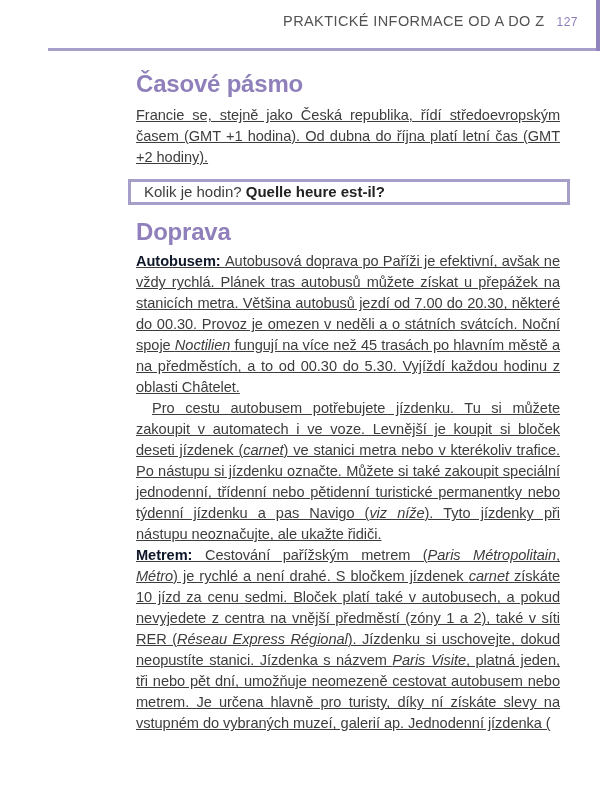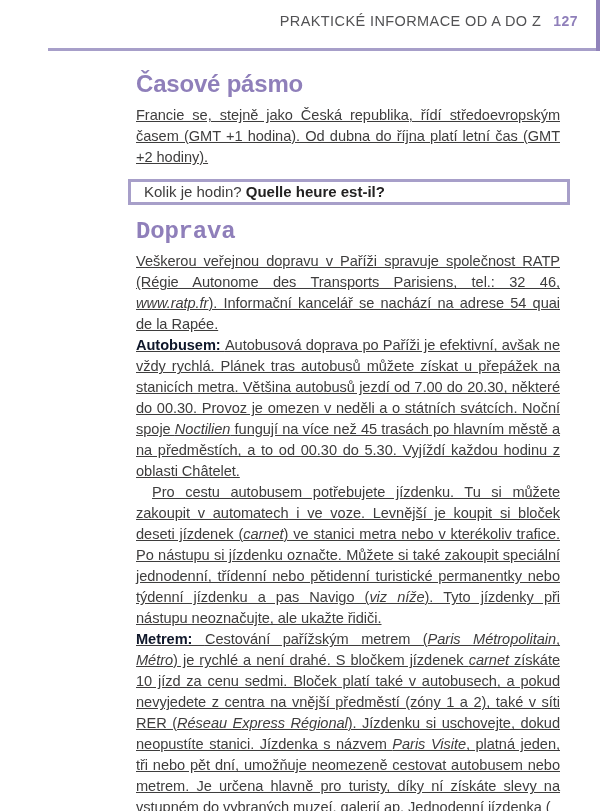--- a/index.html
+++ b/index.html
@@ -22,33 +22,33 @@
   
   .page-header{position:relative; height:51px; border-bottom:3px solid var(--rule);}
   .header-row{
     position:absolute; right:70px; top:13px;
     display:flex; align-items:baseline; gap:12px; white-space:nowrap;
   }
   .running-title{
     font-size:14.5px; letter-spacing:.4px; color:var(--header-text);
   }
   .page-number{
-    font-size:14px; font-weight:700; color:var(--accent); letter-spacing:.5px;
+    font-size:12px; font-weight:400; color:var(--accent); letter-spacing:.5px;
   }
   .corner-tab{
     position:absolute; right:0; top:0; width:52px; height:51px; background:var(--tab);
   }
 
   
   .content{padding:20px 88px 0 88px;}
   .section-heading{
     font-size:24px; font-weight:700; color:var(--accent);
     letter-spacing:-.2px; line-height:1.05; margin-bottom:9px;
   }
-  .section-heading.transport{margin-top:14px; margin-bottom:7px;font-family:Liberation Mono, monospace;}
+  .section-heading.transport{margin-top:14px; margin-bottom:7px;}
   p.body{
     font-size:14.6px; line-height:21px; text-align:justify;
     letter-spacing:-.05px; hyphens:auto;text-decoration:underline; -webkit-hyphens:auto;
   }
   p.body .b{font-weight:700; color:#0f172a;}
   p.body .i, .phrase-box .i{font-style:italic;}
   p.body.indent{text-indent:16px;}
 
   .phrase-box{
     margin:11px -10px 14px -8px;
@@ -74,21 +74,20 @@
   <main class="content">
 
     <h1 class="section-heading">Časové pásmo</h1>
 
     <p class="body"><span>Francie se, stejně jako Česká republika, řídí středoevropským časem (GMT +1 hodina). Od dubna do října platí letní čas (GMT +2 hodiny).</span></p>
 
     <div class="phrase-box"><span>Kolik je hodin? </span><span class="b">Quelle heure est-il?</span></div>
 
     <h1 class="section-heading transport">Doprava</h1>
 
-    <p class="body"><span>Veškerou veřejnou dopravu v Paříži spravuje společnost RATP (Régie Autonome des Transports Parisiens, tel.: 32 46, </span><span class="i">www.ratp.fr</span><span>). Informační kancelář se nachází na adrese 54 quai de la Rapée.</span></p>
 
     <p class="body"><span class="b">Autobusem: </span><span>Autobusová doprava po Paříži je efektivní, avšak ne vždy rychlá. Plánek tras autobusů můžete získat u přepážek na stanicích metra. Většina autobusů jezdí od 7.00 do 20.30, některé do 00.30. Provoz je omezen v neděli a o státních svátcích. Noční spoje </span><span class="i">Noctilien</span><span> fungují na více než 45 trasách po hlavním městě a na předměstích, a to od 00.30 do 5.30. Vyjíždí každou hodinu z oblasti Châtelet.</span></p>
 
     <p class="body indent"><span>Pro cestu autobusem potřebujete jízdenku. Tu si můžete zakoupit v automatech i ve voze. Levnější je koupit si bloček deseti jízdenek (</span><span class="i">carnet</span><span>) ve stanici metra nebo v kterékoliv trafice. Po nástupu si jízdenku označte. Můžete si také zakoupit speciální jednodenní, třídenní nebo pětidenní turistické permanentky nebo týdenní jízdenku a pas Navigo (</span><span class="i">viz níže</span><span>). Tyto jízdenky při nástupu neoznačujte, ale ukažte řidiči.</span></p>
 
     <p class="body"><span class="b">Metrem: </span><span>Cestování pařížským metrem (</span><span class="i">Paris Métropolitain</span><span>, </span><span class="i">Métro</span><span>) je rychlé a není drahé. S bločkem jízdenek </span><span class="i">carnet</span><span> získáte 10 jízd za cenu sedmi. Bloček platí také v autobusech, a pokud nevyjedete z centra na vnější předměstí (zóny 1 a 2), také v síti RER (</span><span class="i">Réseau Express Régional</span><span>). Jízdenku si uschovejte, dokud neopustíte stanici. Jízdenka s názvem </span><span class="i">Paris Visite</span><span>, platná jeden, tři nebo pět dní, umožňuje neomezeně cestovat autobusem nebo metrem. Je určena hlavně pro turisty, díky ní získáte slevy na vstupném do vybraných muzeí, galerií ap. Jednodenní jízdenka (</span></p>
 
   </main>
 </div>
 

